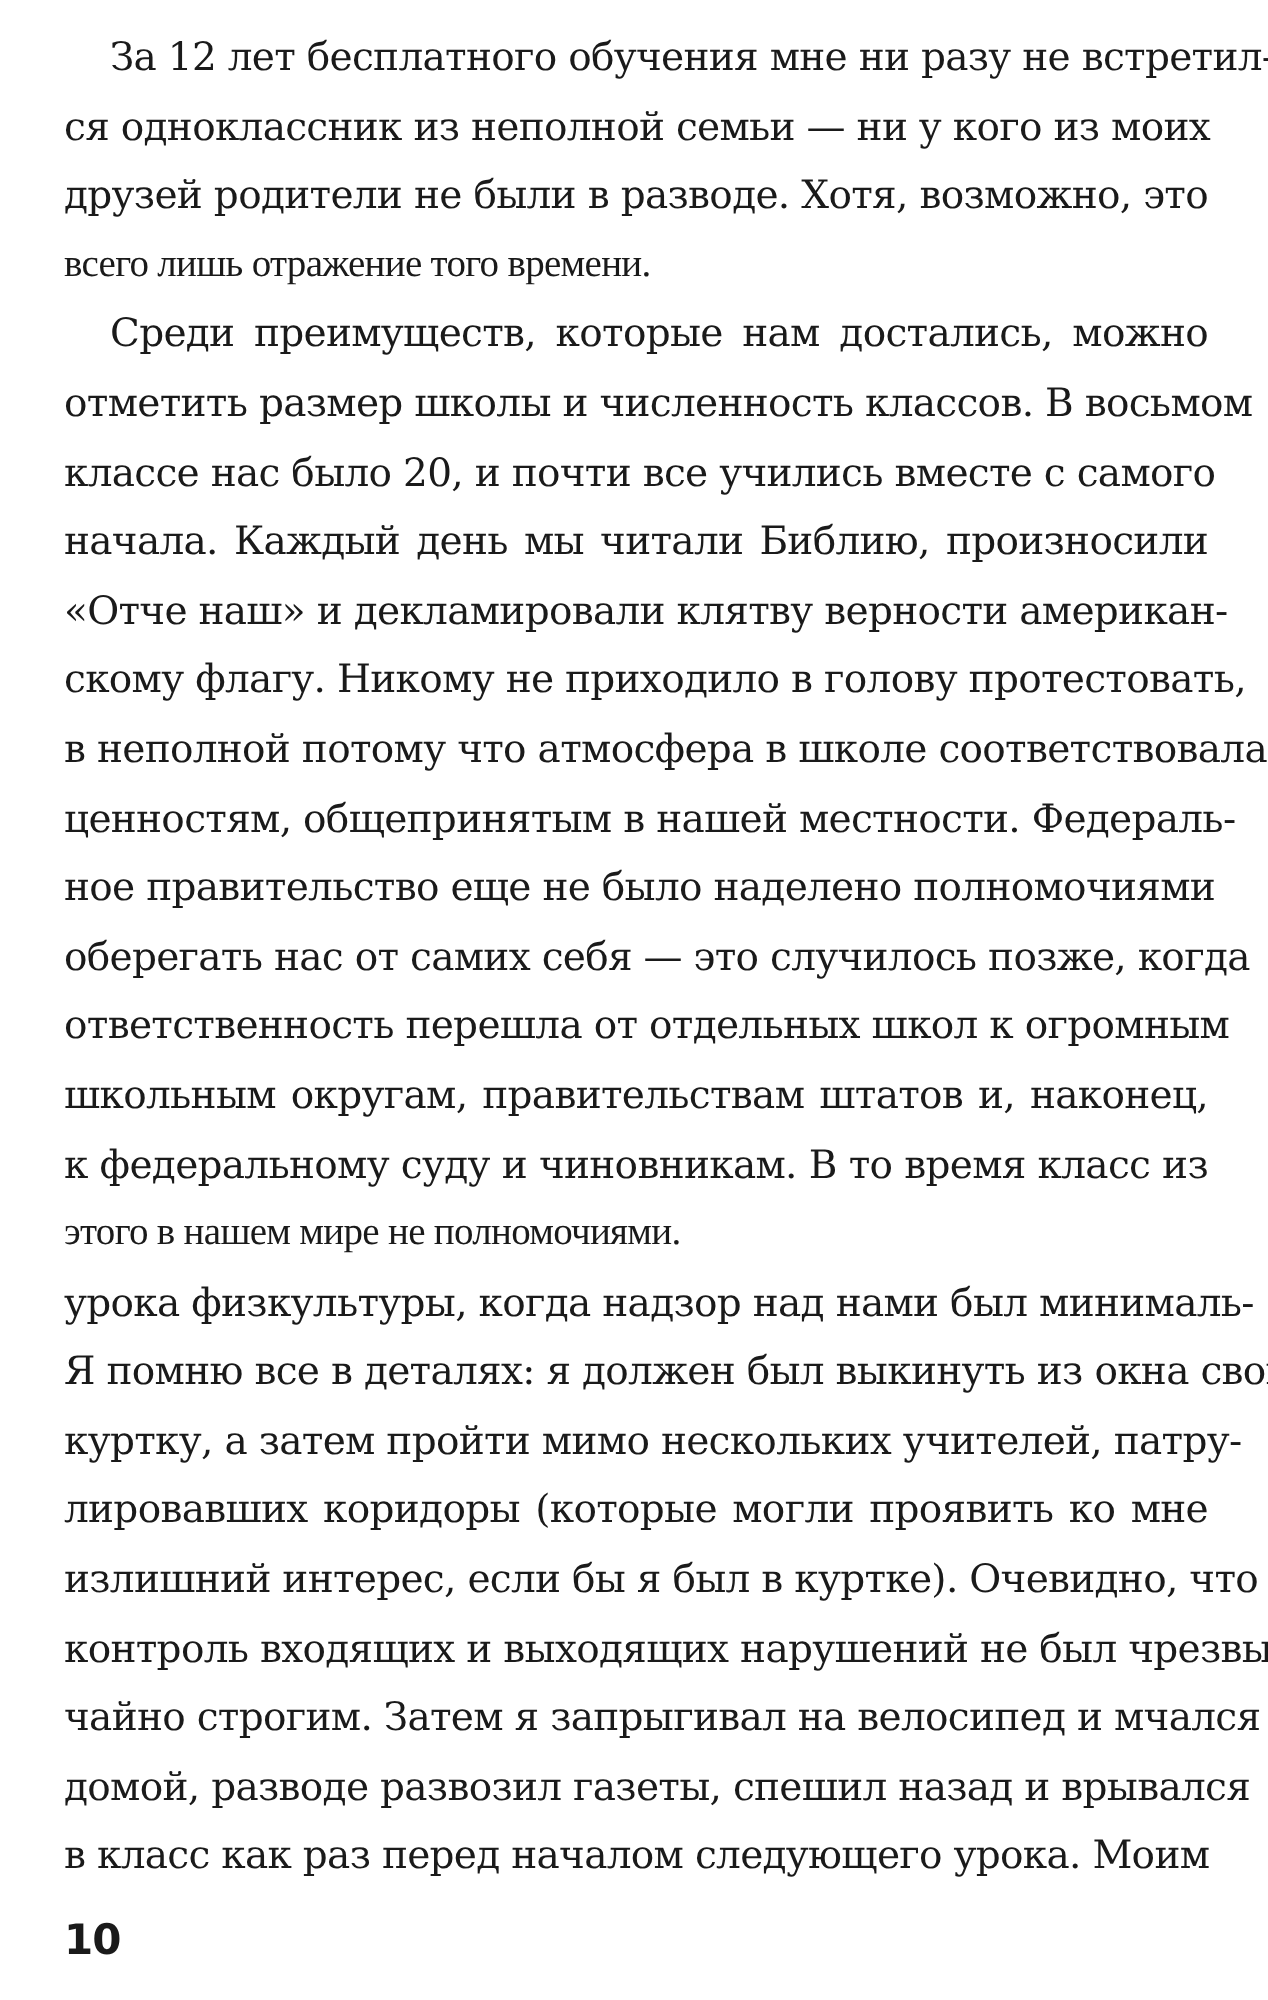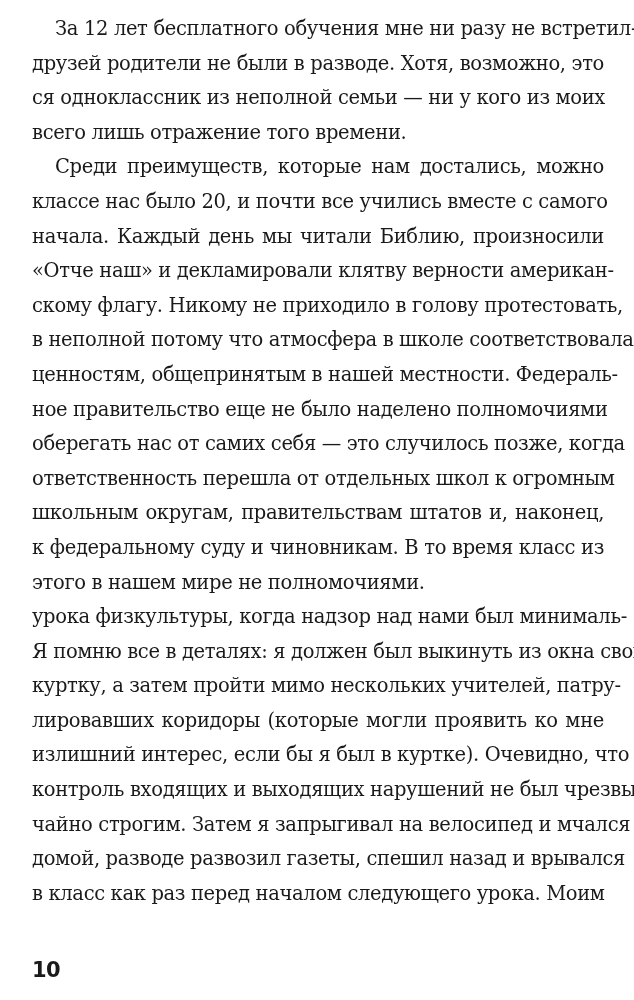--- a/index.html
+++ b/index.html
@@ -35,20 +35,21 @@
       display: block;
       white-space: nowrap;
       text-align: justify;
       text-align-last: justify;
       height: 34.6px;
       overflow: visible;
     }
     .line.last {
       text-align: left;
       text-align-last: left;
+      font-family: Liberation Serif, serif;
     }
     .line.indent {
       padding-left: 23px;
     }
     .page-number {
       position: absolute;
       left: 32px;
       top: 958px;
       font-family: "DejaVu Sans", "Liberation Sans", sans-serif;
       font-size: 21px;
@@ -59,27 +60,28 @@
     }
   </style>
 </head>
 <body>
 
 <div class="page">
   <div class="body-text">
 
     <div>
       <span class="line indent">За 12 лет бесплатного обучения мне ни разу не встретил-</span>
+      <span class="line">ся одноклассник из неполной семьи — ни у кого из моих</span>
       <span class="line">друзей родители не были в разводе. Хотя, возможно, это</span>
-      <span class="line">ся одноклассник из неполной семьи — ни у кого из моих</span>
       <span class="line last">всего лишь отражение того времени.</span>
     </div>
 
     <div>
       <span class="line indent">Среди преимуществ, которые нам достались, можно</span>
+      <span class="line">отметить размер школы и численность классов. В восьмом</span>
       <span class="line">классе нас было 20, и почти все учились вместе с самого</span>
       <span class="line">начала. Каждый день мы читали Библию, произносили</span>
       <span class="line">«Отче наш» и декламировали клятву верности американ-</span>
       <span class="line">скому флагу. Никому не приходило в голову протестовать,</span>
       <span class="line">в неполной потому что атмосфера в школе соответствовала</span>
       <span class="line">ценностям, общепринятым в нашей местности. Федераль-</span>
       <span class="line">ное правительство еще не было наделено полномочиями</span>
       <span class="line">оберегать нас от самих себя — это случилось позже, когда</span>
       <span class="line">ответственность перешла от отдельных школ к огромным</span>
       <span class="line">школьным округам, правительствам штатов и, наконец,</span>

